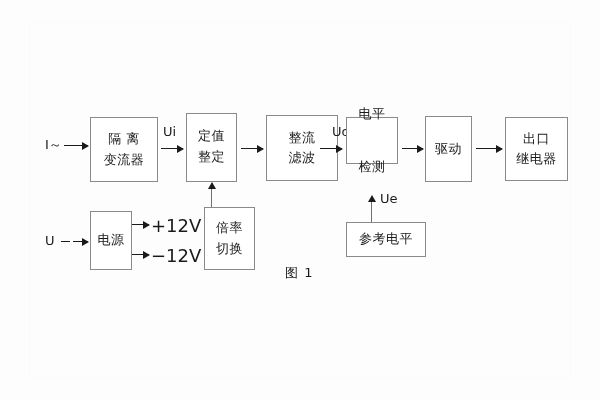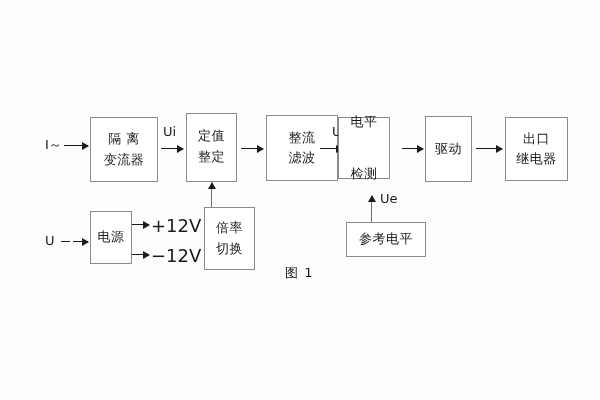--- a/index.html
+++ b/index.html
@@ -136,21 +136,21 @@
   <div class="harrow" style="left:241px; top:148px; width:22px;"></div>
 
   <div class="box" style="left:266px; top:115px; width:72px; height:66px;">
     <span class="ln">整流</span>
     <span class="ln">滤波</span>
   </div>
 
   <div class="label" style="left:332px; top:125px;">Uo</div>
   <div class="harrow" style="left:320px; top:148px; width:22px;"></div>
 
-  <div class="box" style="left:338px; top:117px; width:52px; height:62px;gap:32px;">
+  <div class="box" style="left:346px; top:117px; width:52px; height:47px;gap:32px;">
     <span class="ln">电平</span>
     <span class="ln">检测</span>
   </div>
 
   <div class="harrow" style="left:402px; top:148px; width:21px;"></div>
 
   <div class="box" style="left:425px; top:116px; width:47px; height:66px;">
     <span class="ln">驱动</span>
   </div>
 
@@ -158,21 +158,21 @@
 
   <div class="box" style="left:505px; top:117px; width:63px; height:64px;">
     <span class="ln">出口</span>
     <span class="ln">继电器</span>
   </div>
 
   <div class="label" style="left:45px; top:234px;">U</div>
   <div class="lead-dash" style="left:61px; top:241px;"></div>
   <div class="harrow" style="left:73px; top:241px; width:15px;"></div>
 
-  <div class="box" style="left:90px; top:211px; width:42px; height:53px;">
+  <div class="box" style="left:90px; top:211px; width:42px; height:59px;">
     <span class="ln">电源</span>
   </div>
 
   <div class="harrow" style="left:132px; top:224px; width:17px;"></div>
   <div class="label small" style="left:151px; top:217px;">+12V</div>
 
   <div class="harrow" style="left:132px; top:254px; width:17px;"></div>
   <div class="label small" style="left:151px; top:247px;">−12V</div>
 
   <div class="box" style="left:204px; top:207px; width:51px; height:63px;">

